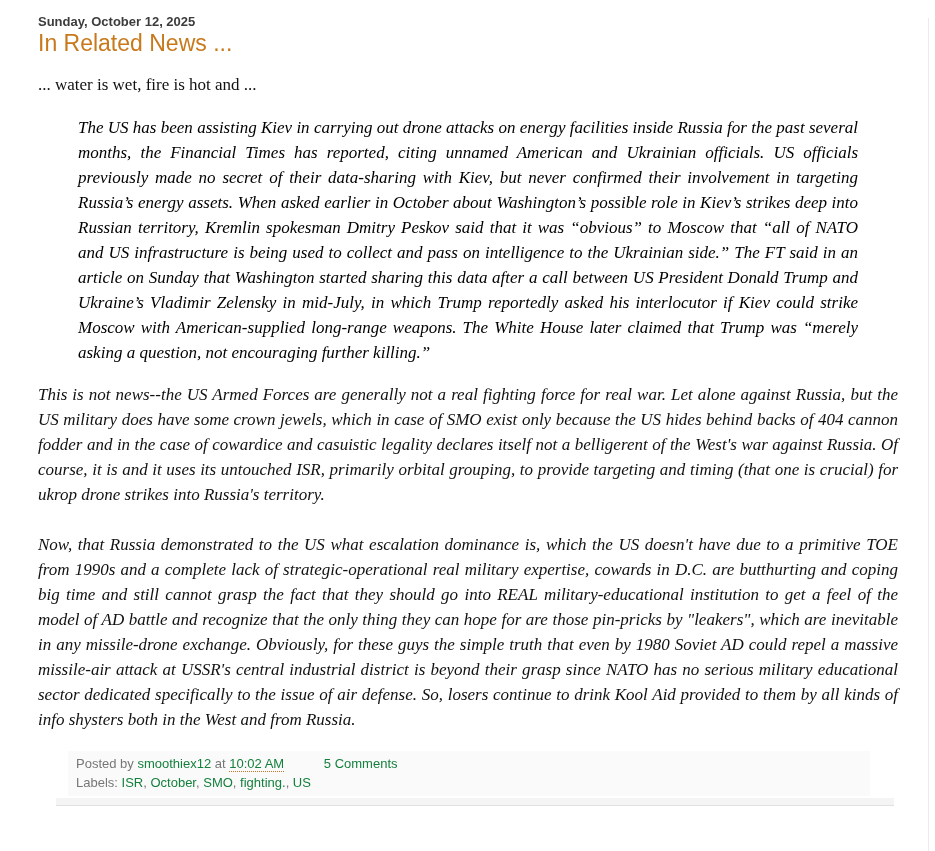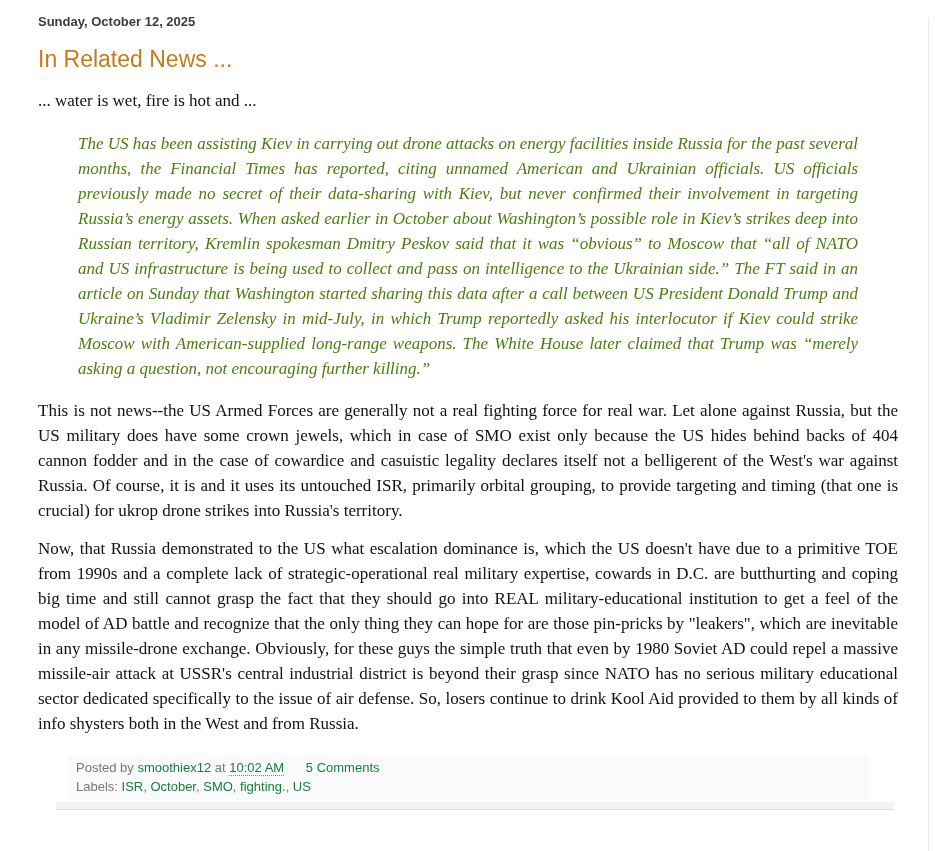--- a/index.html
+++ b/index.html
@@ -25,68 +25,68 @@
     border-radius: 25px;
   }
   .date-header {
     font-family: "Liberation Sans", sans-serif;
     font-size: 13px;
     line-height: 16px;
     font-weight: bold;
     color: #3c3c3c;
   }
   .post-title {
-    margin-top: 16px;
     font-family: "Liberation Sans", sans-serif;
     font-size: 23px;
     line-height: 26px;
     font-weight: normal;
     color: #c8791b;
   }
   .post-body {
     font-size: 17px;
     line-height: 25px;
     text-align: justify;
   }
   .intro-line {
     margin-top: 16px;
     text-align: left;
   }
   .post-quote {
     margin: 18px 40px 0 40px;
     font-style: italic;
-    color: #4d7c0f;
+    color: #000000;
     text-align: justify;
   }
   .body-paragraph {
     margin-top: 17px;
+    font-style: italic;
   }
   .body-paragraph + .body-paragraph {
-    margin-top: 13px;
+    margin-top: 25px;
   }
   .post-footer {
     margin: 19px 28px 0 30px;
     background: #fafafa;
     padding: 3px 8px 4px 8px;
     font-family: "Liberation Sans", sans-serif;
     font-size: 13px;
     line-height: 19px;
     color: #777777;
     text-align: left;
   }
   .post-footer a {
     color: #15803d;
     text-decoration: none;
     cursor: pointer;
   }
   .timestamp-link {
     border-bottom: 1px dotted #c0761e;
   }
   .comments-link {
-    margin-left: 18px;
+    margin-left: 36px;
   }
   .label-separator { color: #777777; }
   .section-divider {
     margin: 2px 4px 0 18px;
     height: 8px;
     background: #f4f4f4;
     border-bottom: 1px solid #e0e0e0;
   }
 </style>
 </head>

